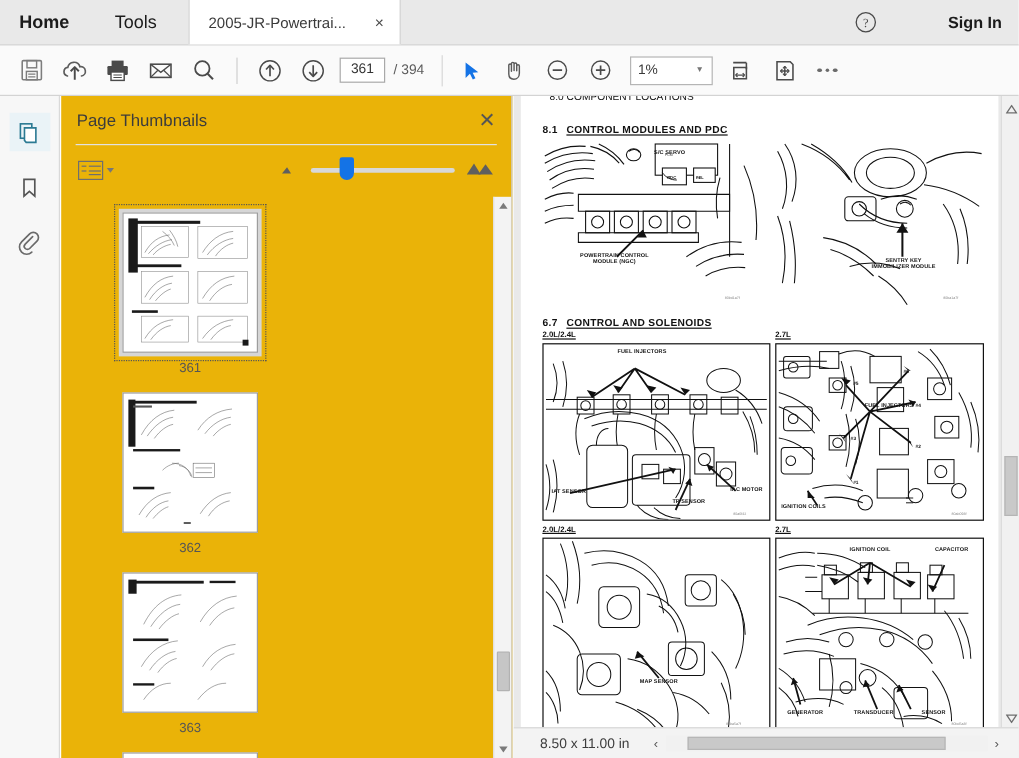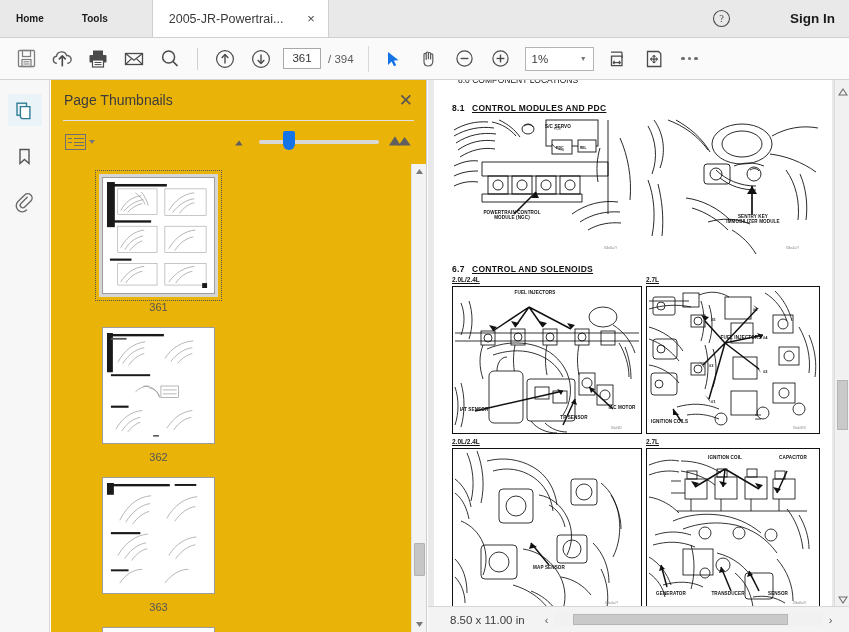--- a/index.html
+++ b/index.html
@@ -12,25 +12,25 @@
   #app { position: relative; width: 849px; height: 632px; background:#fff; }
 
   
   .tabbar {
     position:absolute; left:0; top:0; width:849px; height:38px;
     background:#e9e9e9; border-bottom:1px solid #cfcfcf;
     display:flex; align-items:stretch;
   }
   .menu-tab {
     display:flex; align-items:center; padding:0 18px;
-    font-size:10px; color:#1b1b1b; cursor:pointer;
+    font-size:15px; color:#1b1b1b; cursor:pointer;
     height:100%;
   }
   .menu-tab.home { font-weight:bold; padding-left:16px; padding-right:20px; }
-  .menu-tab.tools { padding-right:44px;font-weight:bold; }
+  .menu-tab.tools { padding-right:26px; }
   .doc-tab {
     position:relative;
     display:flex; align-items:center; gap:21px;
     background:#ffffff; height:100%;
     padding:0 10px 0 16px; min-width:152px;
     border-left:1px solid #cfcfcf; border-right:1px solid #cfcfcf;
     font-size:12.5px; color:#3a3a3a; cursor:pointer;
   }
   .doc-tab .tab-label { white-space:nowrap; overflow:hidden; }
   .doc-tab .close-x {

